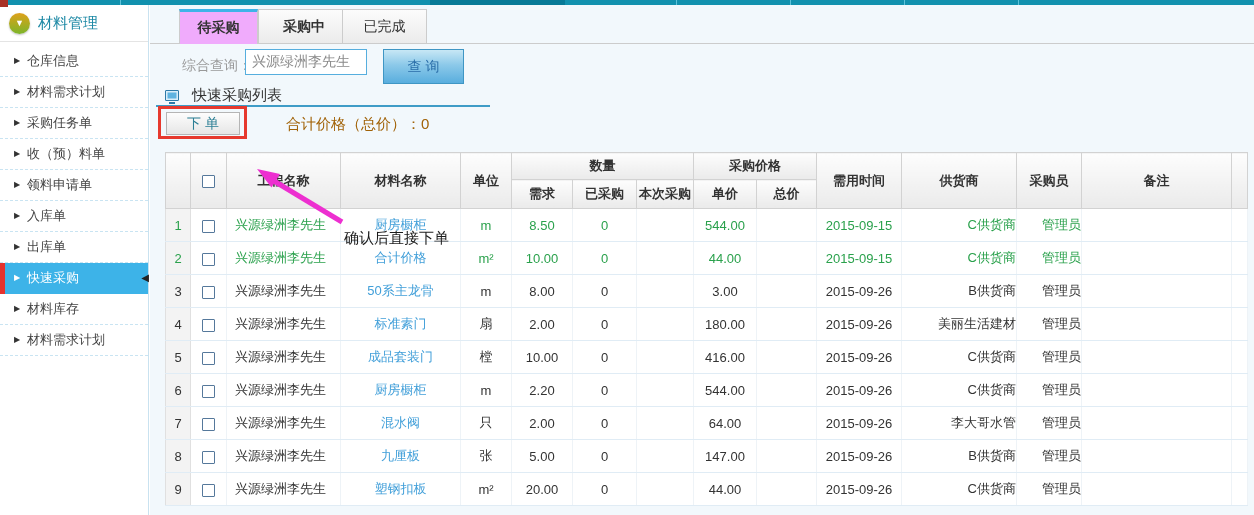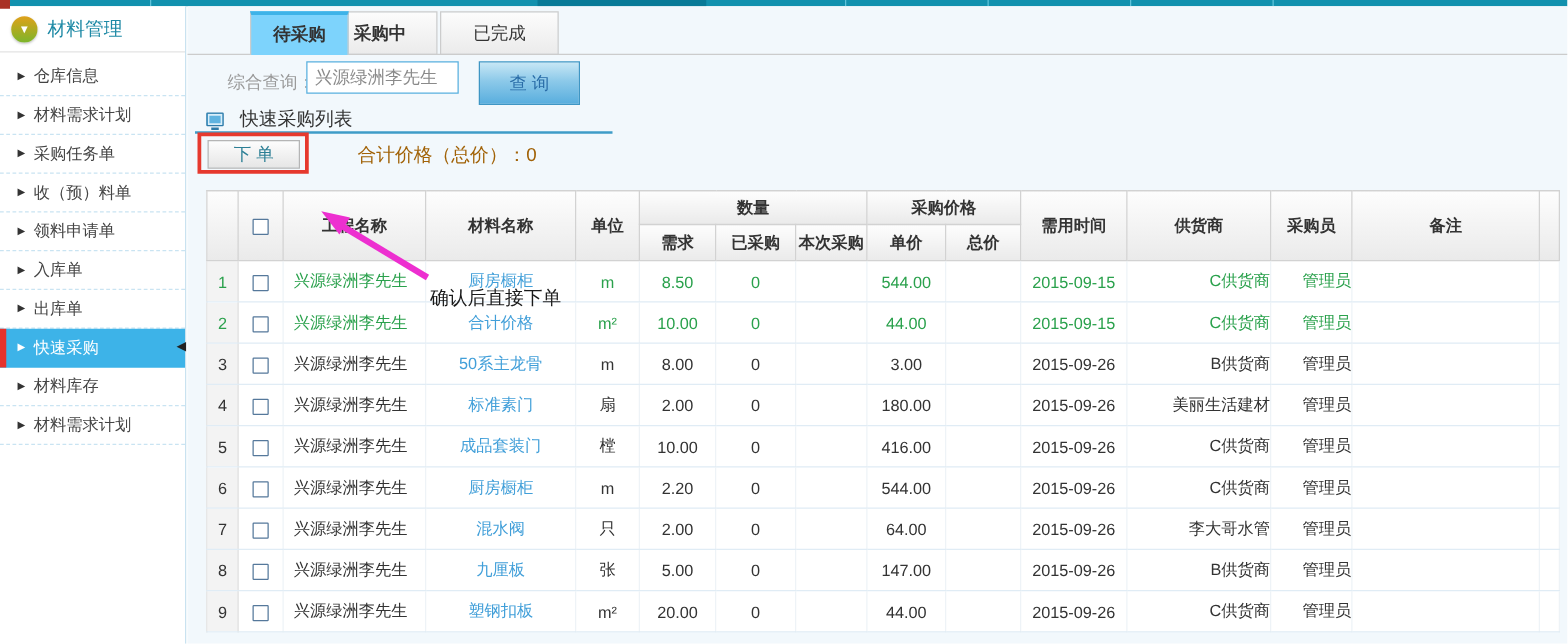--- a/index.html
+++ b/index.html
@@ -34,25 +34,25 @@
 
   
   .main { position:absolute; top:5px; left:150px; width:1104px; height:510px; background:#f2f8fc; }
 
   
   .tabbar { position:absolute; top:4px; left:0; width:100%; height:35px; }
   .tabbar .barline { position:absolute; bottom:0; left:0; right:0; height:1px; background:#ccc; z-index:1; }
   .tab { position:absolute; top:0; height:35px; text-align:center; font-size:14px; color:#333;
     line-height:33px; background:linear-gradient(180deg,#fcfcfc,#ebebeb);
     border:1px solid #ccc; cursor:pointer; z-index:0; }
-  .tab.active { background:#7dd3fc; border-top:3px solid #3eb3e8; border-bottom:none;
-    line-height:30px; font-weight:bold; z-index:2;margin-left:21px; }
+  .tab.active { background:#f0abfc; border-top:3px solid #3eb3e8; border-bottom:none;
+    line-height:30px; font-weight:bold; z-index:2; }
   .tab1 { left:29px;  width:79px; }
   .tab2 { left:108px; width:92px;font-weight:bold; }
-  .tab3 { left:202px; width:95px; }
+  .tab3 { left:192px; width:85px; }
 
   
   .search-label { position:absolute; top:52px; left:32px; font-size:14px; color:#999; }
   .search-input { position:absolute; top:44px; left:95px; width:122px; height:26px;
     border:1px solid #56aede; background:#fff; font-size:14px; color:#8a8a8a;
     padding:0 6px; font-family:inherit; }
   .search-btn { position:absolute; top:44px; left:233px; width:81px; height:35px;
     border:1px solid #3f96c4; background:linear-gradient(180deg,#c7e7f5 0%,#8cc9e9 45%,#59aede 100%);
     color:#2a6da8; font-size:14px; cursor:pointer; font-family:inherit; }
 

